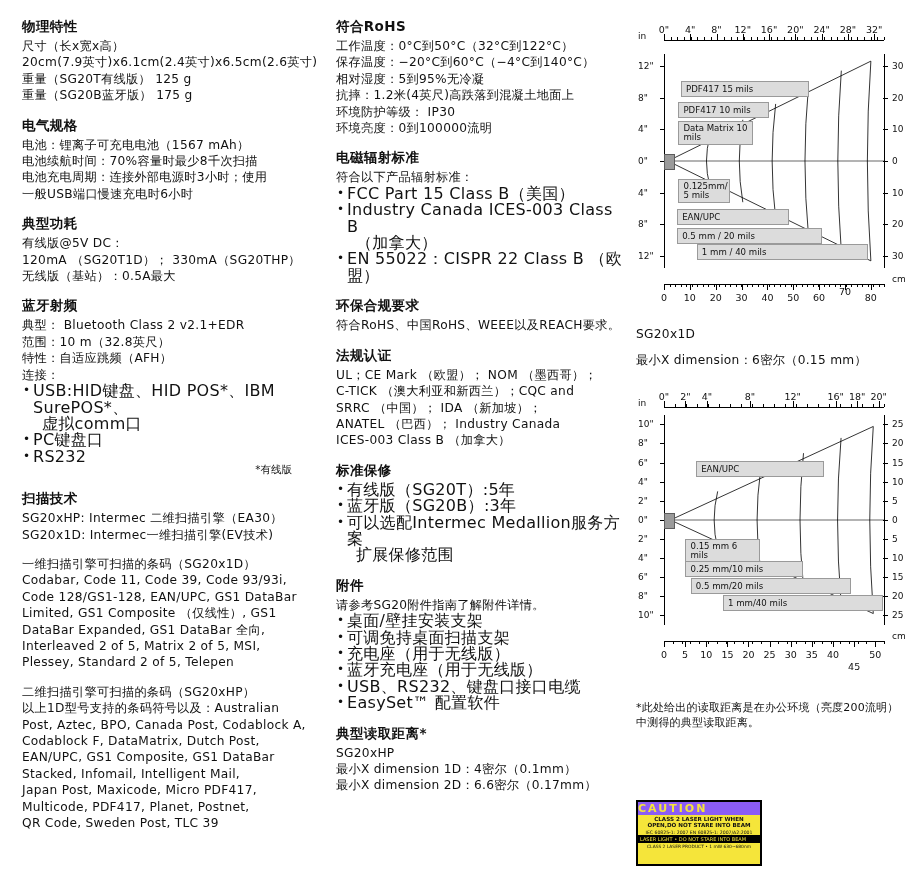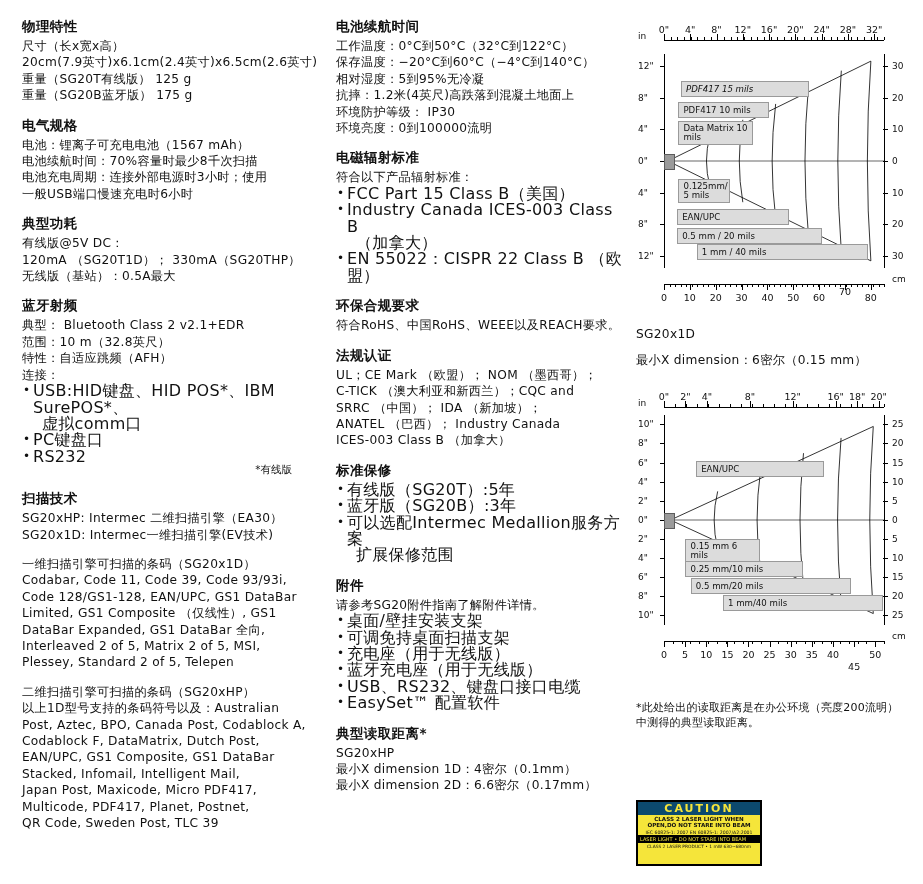--- a/index.html
+++ b/index.html
@@ -43,21 +43,21 @@
     position:absolute;background:#dcdcdc;border:1px solid #9a9a9a;
     font-size:8.6px;line-height:10px;padding:2px 4px;white-space:nowrap;color:#111;
   }
   .vtick{position:absolute;font-size:9px;}
 
   .caution{
     position:absolute;border:2px solid #000;background:#f5e53a;
     width:122px;height:62px;overflow:hidden;
   }
   .caution .hdr{
-    background:#0c4a6e;color:#f5e53a;font-weight:bold;font-size:11px;text-align:center;
+    background:#8b5cf6;color:#f5e53a;font-weight:bold;font-size:11px;text-align:left;
     letter-spacing:2px;line-height:13px;
   }
   .caution .b1{font-size:5.6px;line-height:6.4px;text-align:center;padding:1px 2px;font-weight:bold;}
   .caution .b2{font-size:4.6px;line-height:5.4px;text-align:center;padding:0 2px;}
   .caution .strip{background:#000;color:#f5e53a;font-size:5px;line-height:6px;padding:1px 2px;}
   .caution .strip2{font-size:4.4px;line-height:5.4px;text-align:center;padding:1px 2px;}
   .footnote{position:absolute;font-size:11px;line-height:15px;letter-spacing:.2px;}
 </style>
 </head>
 <body>
@@ -121,21 +121,21 @@
         <div class="ln">EAN/UPC, GS1 Composite, GS1 DataBar</div>
         <div class="ln">Stacked, Infomail, Intelligent Mail,</div>
         <div class="ln">Japan Post, Maxicode, Micro PDF417,</div>
         <div class="ln">Multicode, PDF417, Planet, Postnet,</div>
         <div class="ln">QR Code, Sweden Post, TLC 39</div>
       </div>
     </div>
 
   <div class="col col2" id="c2">
       <div class="blk">
-        <h3 class="sec">电池续航时间</h3>
+        <h3 class="sec">符合RoHS</h3>
         <div class="ln">工作温度：0°C到50°C（32°C到122°C）</div>
         <div class="ln">保存温度：−20°C到60°C（−4°C到140°C）</div>
         <div class="ln">相对湿度：5到95%无冷凝</div>
         <div class="ln">抗摔：1.2米(4英尺)高跌落到混凝土地面上</div>
         <div class="ln">环境防护等级： IP30</div>
         <div class="ln">环境亮度：0到100000流明</div>
       </div>
       <div class="blk">
         <h3 class="sec">电磁辐射标准</h3>
         <div class="ln">符合以下产品辐射标准：</div>
@@ -282,21 +282,21 @@
             <path d="M 106.80597014925372 101.78518518518518 Q 99.80597014925372 143 106.80597014925372 184.21481481481482" fill="none" stroke="#000" stroke-width="0.8"></path>
             <path d="M 139.64179104477614 85.93333333333334 Q 132.64179104477614 143 139.64179104477614 200.06666666666666" fill="none" stroke="#000" stroke-width="0.8"></path>
             <path d="M 172.47761194029852 68.4962962962963 Q 165.47761194029852 143 172.47761194029852 217.5037037037037" fill="none" stroke="#000" stroke-width="0.8"></path>
             <path d="M 205.3134328358209 52.644444444444446 Q 198.3134328358209 143 205.3134328358209 233.35555555555555" fill="none" stroke="#000" stroke-width="0.8"></path>
             <path d="M 234.86567164179107 43.133333333333326 Q 227.86567164179107 143 234.86567164179107 242.86666666666667" fill="none" stroke="#000" stroke-width="0.8"></path>
             <line x1="31.940298507462686" y1="143" x2="234.86567164179107" y2="43.133333333333326" stroke="#000" stroke-width="0.8"></line>
             <line x1="31.940298507462686" y1="143" x2="234.86567164179107" y2="242.86666666666667" stroke="#000" stroke-width="0.8"></line>
             <line x1="31.940298507462686" y1="143" x2="248" y2="143" stroke="#000" stroke-width="0.6"></line>
           </svg>
           <div class="scanner" style="left: 28px; top: 136px; width: 9px; height: 14px;"></div>
-          <div class="tagbox" style="left: 45.0746px; width: 117.552px; top: 63.0815px; font-style: italic;">PDF417 15 mils</div>
+          <div class="tagbox" style="left: 45.0746px; width: 117.552px; top: 63.0815px;">PDF417 15 mils</div>
           <div class="tagbox" style="left: 42.4478px; width: 80.7761px; top: 83.6889px;">PDF417 10 mils</div>
           <div class="tagbox" style="left: 42.4478px; width: 64.3582px; top: 103.467px; white-space: normal; line-height: 9px;">Data Matrix 10 mils</div>
           <div class="tagbox" style="left: 42.4478px; width: 41.3731px; top: 161.326px; white-space: normal; line-height: 9px;">0.125mm/ 5 mils</div>
           <div class="tagbox" style="left: 41.1343px; width: 101.791px; top: 191.481px;">EAN/UPC</div>
           <div class="tagbox" style="left: 41.1343px; width: 134.627px; top: 209.711px;">0.5 mm / 20 mils</div>
           <div class="tagbox" style="left: 60.8358px; width: 160.896px; top: 226.356px;">1 mm / 40 mils</div>
         </div>
         <div style="position: absolute; left: 0px; top: 264px; width: 272px; height: 24px;">
           <div style="position: absolute; left: 28px; width: 220px; top: 2px; height: 1px; background: rgb(0, 0, 0);"></div>
           <div class="tlabel" style="left: 28px; top: 10px;">0</div>

